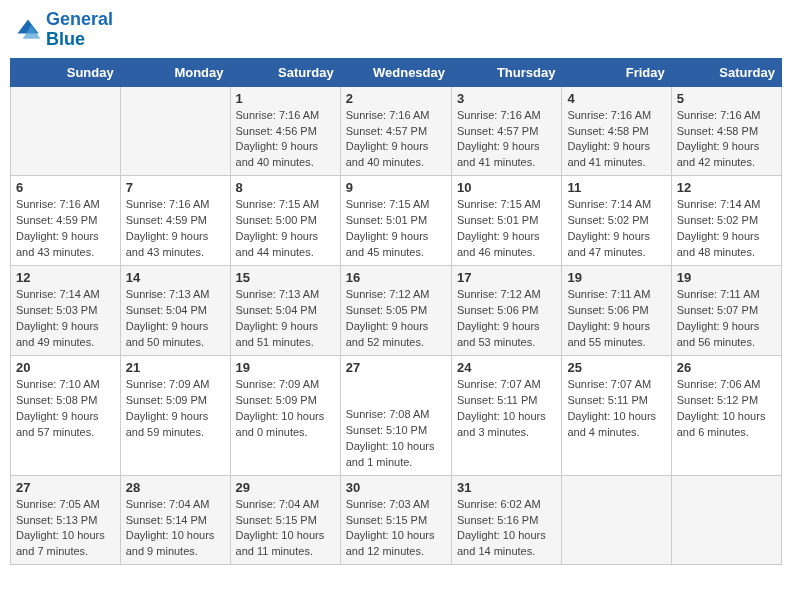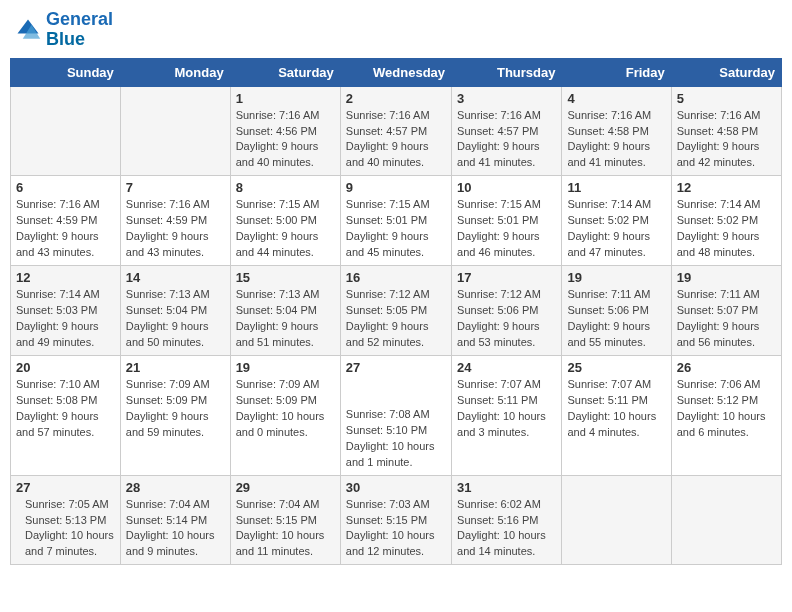--- a/index.html
+++ b/index.html
@@ -286,21 +286,21 @@
         <td>
           <span class="day-num">26</span>
           <div class="day-info" style="white-space: pre-line;">Sunrise: 7:06 AM
 Sunset: 5:12 PM
 Daylight: 10 hours and 6 minutes.</div>
         </td>
       </tr>
       <tr>
         <td>
           <span class="day-num">27</span>
-          <div class="day-info" style="white-space: pre-line; margin-left: 9px;">Sunrise: 7:05 AM
+          <div class="day-info" style="white-space: pre-line;">Sunrise: 7:05 AM
 Sunset: 5:13 PM
 Daylight: 10 hours and 7 minutes.</div>
         </td>
         <td>
           <span class="day-num">28</span>
           <div class="day-info" style="white-space: pre-line;">Sunrise: 7:04 AM
 Sunset: 5:14 PM
 Daylight: 10 hours and 9 minutes.</div>
         </td>
         <td>

